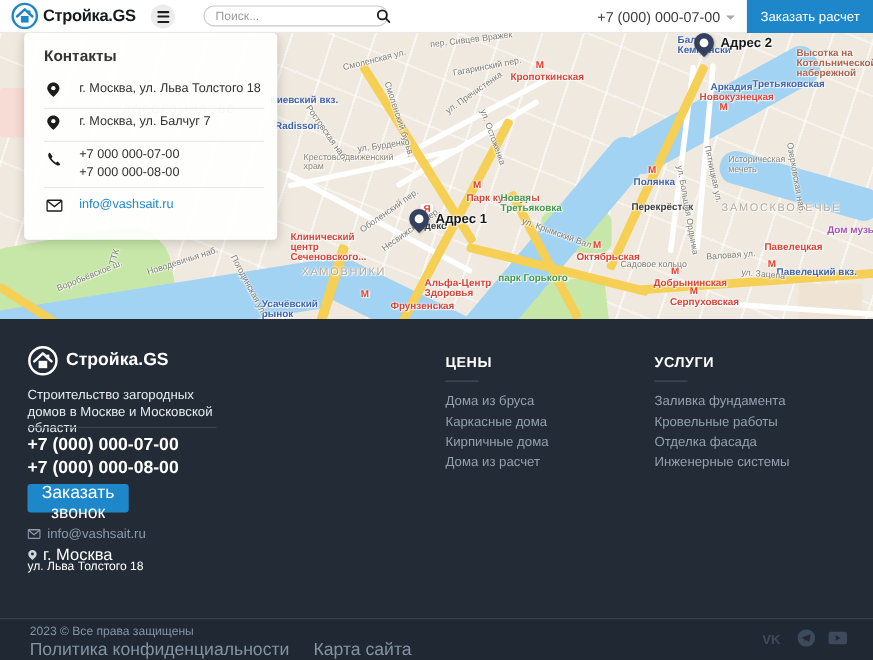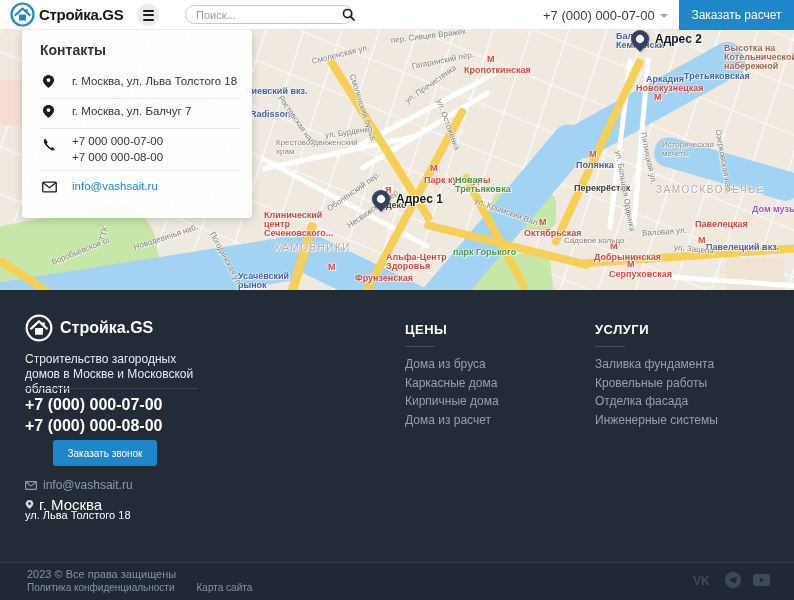--- a/index.html
+++ b/index.html
@@ -93,33 +93,33 @@
   .cemail { color:#1e87c9; text-decoration:none; cursor:pointer; }
 
   
   footer { position:absolute; left:0; top:290px; width:794px; height:272px; background:#232c36; z-index:10; }
   .flogo { position:absolute; left:25px; top:24px; display:flex; align-items:center; gap:7px; }
   .flogo-text { font-size:16px; font-weight:800; color:#fff; }
   .fdesc { position:absolute; left:25px; top:62px; width:185px; font-size:12px; line-height:15px; color:#e7ebee; }
   .fdiv { position:absolute; left:25px; top:98px; width:172px; height:1px; background:#3b4652; }
   .fphone { position:absolute; left:25px; font-size:16px; font-weight:bold; color:#fff; }
   .fp1 { top:106px; } .fp2 { top:127px;text-align:center; }
-  .cta-foot { position:absolute; left:25px; top:150px; width:104px; height:26px; background:#1d87c9; color:#fff; border:none; border-radius:3px; font-size:10px; cursor:pointer; font-family:"Liberation Sans", sans-serif;margin-left:28px; }
+  .cta-foot { position:absolute; left:25px; top:150px; width:92px; height:26px; background:#1d87c9; color:#fff; border:none; border-radius:3px; font-size:16px; cursor:pointer; font-family:"Liberation Sans", sans-serif; }
   .femail { position:absolute; left:25px; top:188px; display:flex; align-items:center; gap:6px; font-size:12px; color:#8d9aab; text-decoration:none; cursor:pointer; }
   .faddr1 { position:absolute; left:25px; top:206px; display:flex; align-items:center; gap:5px; font-size:15px; color:#fff; }
   .faddr2 { position:absolute; left:25px; top:219px; font-size:11px; color:#fff; }
   .fcol { position:absolute; top:32px; width:180px; }
   .c1 { left:215px; } .c2 { left:405px; } .c3 { left:595px; }
   .fcol h4 { font-size:13px; font-weight:bold; color:#fff; letter-spacing:.5px; }
   .fcol .hr { width:30px; height:1px; background:#46525f; margin:9px 0 12px 0; }
   .flink { display:block; font-size:12px; color:#93a0ad; text-decoration:none; margin-bottom:7px; line-height:11.5px; cursor:pointer; }
 
   .fbottom { position:absolute; left:0; top:562px; width:794px; height:38px; background:#202933; border-top:1px solid #323d49; z-index:11; }
   .copy { position:absolute; left:27px; top:5px; font-size:11px; color:#8493a2; }
-  .blinks { position:absolute; left:27px; top:19px; font-size:10px; }
+  .blinks { position:absolute; left:27px; top:19px; font-size:16px; }
   .blinks a { color:#8493a2; text-decoration:none; cursor:pointer; }
   .blinks .gap { display:inline-block; width:22px; }
   .socials { position:absolute; right:24px; top:9px; display:flex; align-items:center; gap:12px; }
   .socials a { display:flex; align-items:center; cursor:pointer; }
 </style>
 </head>
 <body>
 
 <div class="page">
 

